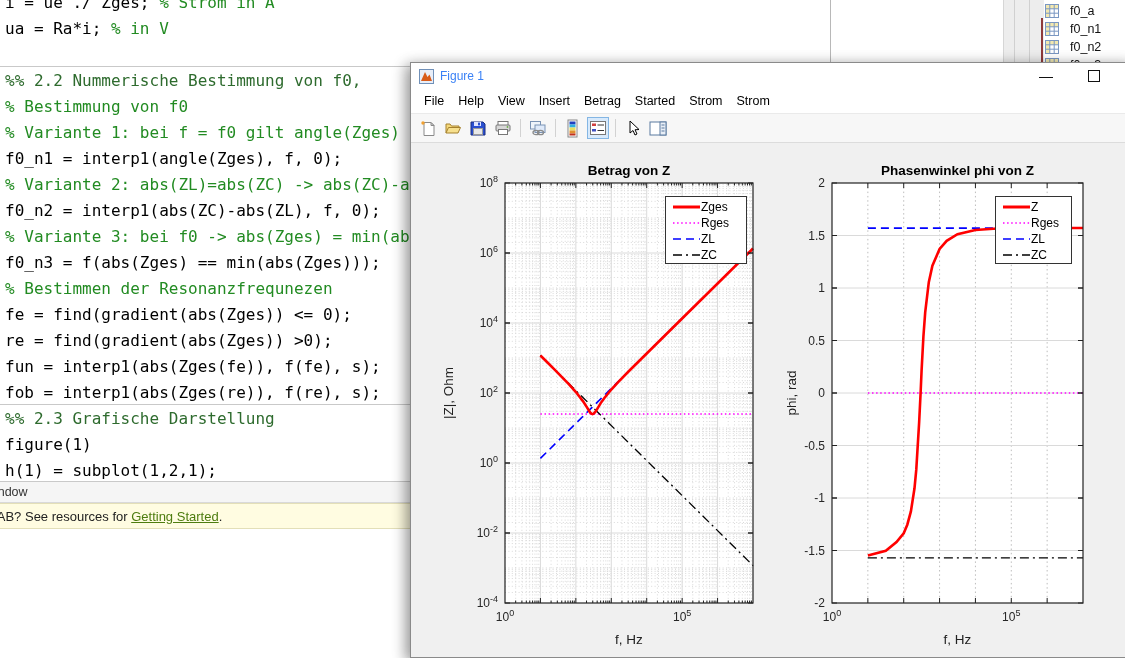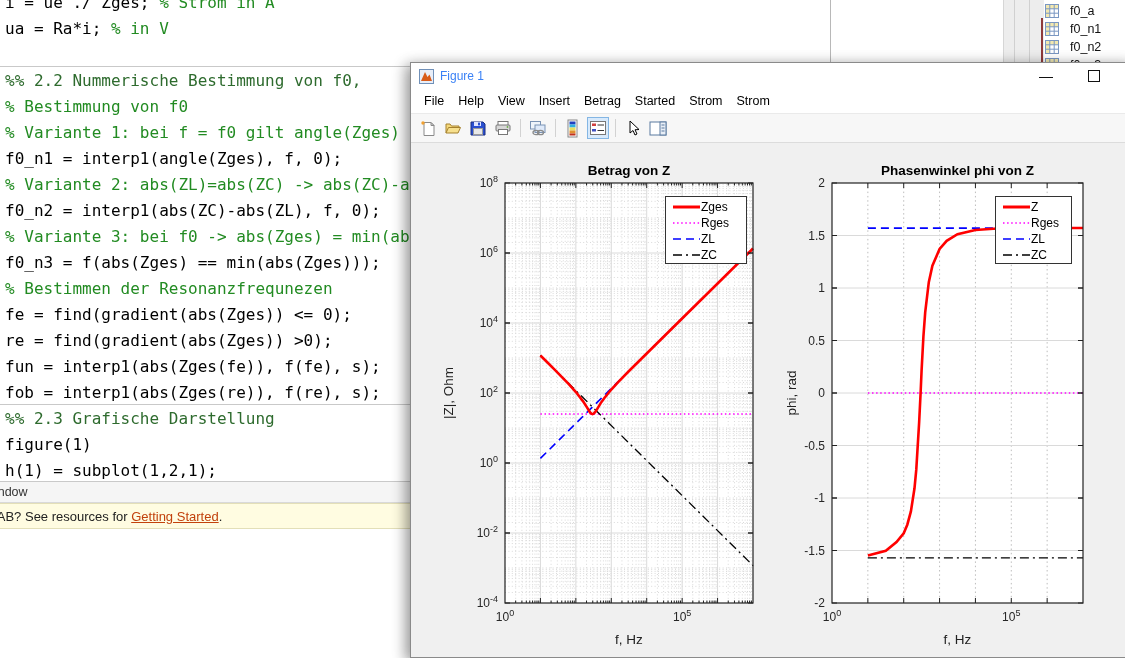--- a/index.html
+++ b/index.html
@@ -22,21 +22,21 @@
   .workspace{position:absolute;left:1045px;top:2px;width:80px}
   .ws-row{display:flex;align-items:center;gap:11px;height:18px;font-size:12.5px;color:#111;white-space:nowrap}
   .cmd-header{position:absolute;left:0;top:481px;width:412px;height:20px;background:#f5f5f5;
               border-top:1px solid #c9c9c9;border-bottom:1px solid #d9d9d9;overflow:hidden;
               display:flex;align-items:center}
   .cmd-header span{margin-left:-78px;font-size:12.5px;color:#333;white-space:nowrap}
   .banner{position:absolute;left:0;top:503px;width:420px;height:24px;background:#fffce1;
           border-top:1px solid #e3dfb8;border-bottom:1px solid #e3dfb8;overflow:hidden;
           display:flex;align-items:center;font-size:13px;color:#222}
   .banner .inner{margin-left:-81px;white-space:nowrap}
-  .banner a{color:#c2410c;text-decoration:underline;cursor:pointer}
+  .banner a{color:#4d7c0f;text-decoration:underline;cursor:pointer}
   
   .figwin{position:absolute;left:410px;top:62px;width:725px;height:596px;background:#f0f0f0;
           border:1px solid #8a8a8a;box-sizing:border-box;display:flex;flex-direction:column;
           box-shadow:-5px 2px 12px rgba(0,0,0,.25),0 6px 16px rgba(0,0,0,.28)}
   .titlebar{flex:0 0 26px;background:#fff;display:flex;align-items:center;padding-left:8px;gap:6px;
             position:relative}
   .titlebar .title{font-size:12px;color:#3b82f6}
   .winbtn{position:absolute;top:0;height:26px;width:34px;display:flex;align-items:center;
           justify-content:center;color:#111}
   .btn-min{left:618px;font-size:14px}

